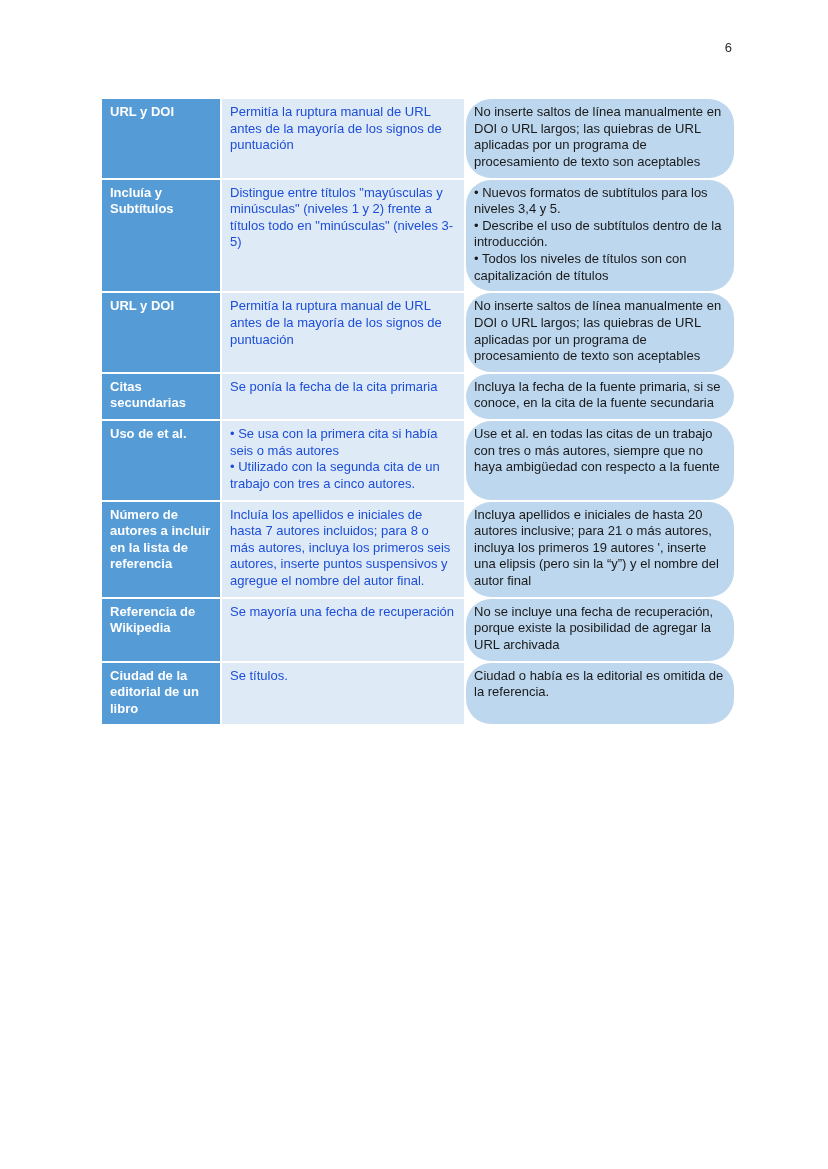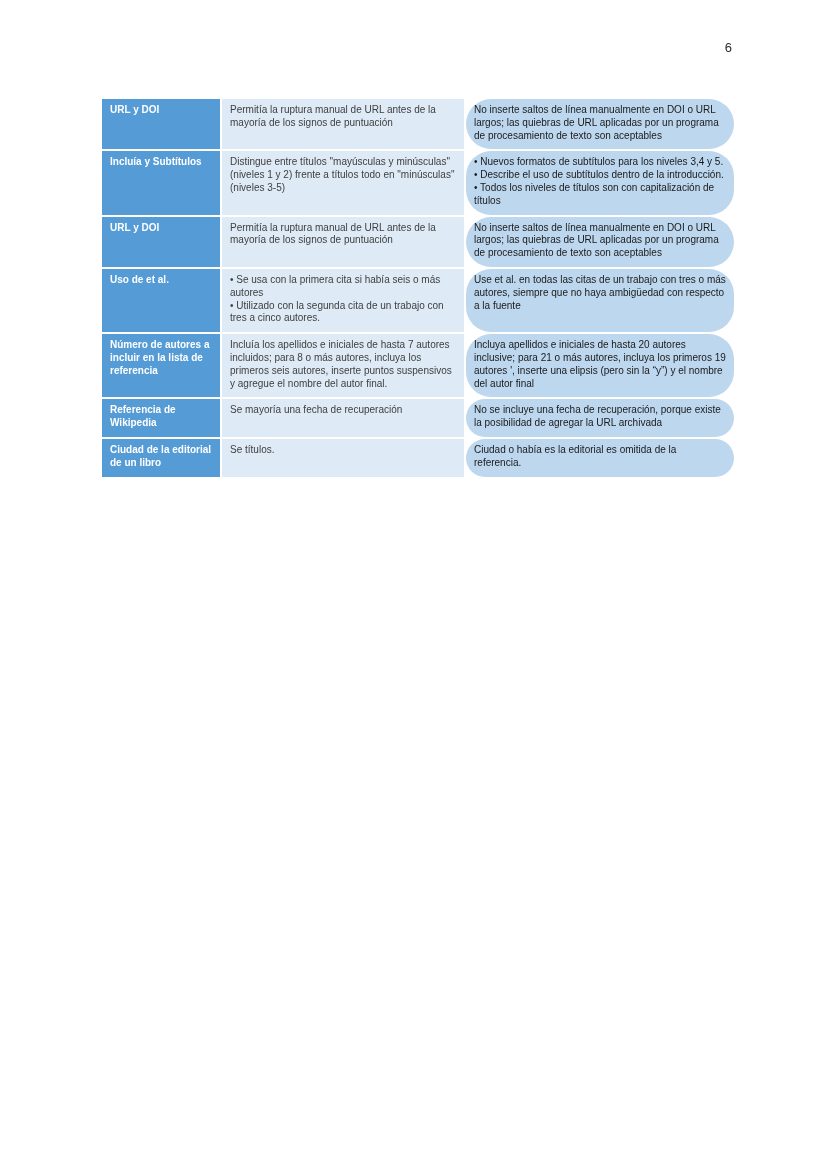--- a/index.html
+++ b/index.html
@@ -29,33 +29,33 @@
     position: absolute;
     left: 100px;
     top: 97px;
     width: 632px;
     border-collapse: separate;
     border-spacing: 2px 2px;
     table-layout: fixed;
   }
   table.apa-table td {
     vertical-align: top;
-    font-size: 10px;
+    font-size: 13px;
     line-height: 1.28;
     padding: 5px 8px 7px 8px;
     white-space: pre-line;
   }
   td.hdr {
     background: #559bd5;
     color: #ffffff;
     font-weight: bold;
   }
   td.old {
     background: #deeaf6;
-    color: #404040;
+    color: #1d4ed8;
   }
   td.new {
     background: #bdd7ee;
     color: #1a1a1a;
     border-radius: 25px;
   }
   col.c1 { width: 118px; }
   col.c2 { width: 242px; }
   col.c3 { width: 268px; }
 </style>
@@ -84,20 +84,25 @@
         <td class="new">• Nuevos formatos de subtítulos para los niveles 3,4 y 5.
 • Describe el uso de subtítulos dentro de la introducción.
 • Todos los niveles de títulos son con capitalización de títulos</td>
       </tr>
       <tr>
         <td class="hdr">URL y DOI</td>
         <td class="old">Permitía la ruptura manual de URL antes de la mayoría de los signos de puntuación</td>
         <td class="new">No inserte saltos de línea manualmente en DOI o URL largos; las quiebras de URL aplicadas por un programa de procesamiento de texto son aceptables</td>
       </tr>
       <tr>
+        <td class="hdr">Citas secundarias</td>
+        <td class="old">Se ponía la fecha de la cita primaria</td>
+        <td class="new">Incluya la fecha de la fuente primaria, si se conoce, en la cita de la fuente secundaria</td>
+      </tr>
+      <tr>
         <td class="hdr">Uso de et al.</td>
         <td class="old">• Se usa con la primera cita si había seis o más autores
 • Utilizado con la segunda cita de un trabajo con tres a cinco autores.</td>
         <td class="new">Use et al. en todas las citas de un trabajo con tres o más autores, siempre que no haya ambigüedad con respecto a la fuente</td>
       </tr>
       <tr>
         <td class="hdr">Número de autores a incluir en la lista de referencia</td>
         <td class="old">Incluía los apellidos e iniciales de hasta 7 autores incluidos; para 8 o más autores, incluya los primeros seis autores, inserte puntos suspensivos y agregue el nombre del autor final.</td>
         <td class="new">Incluya apellidos e iniciales de hasta 20 autores inclusive; para 21 o más autores, incluya los primeros 19 autores ', inserte una elipsis (pero sin la “y”) y el nombre del autor final</td>
       </tr>

